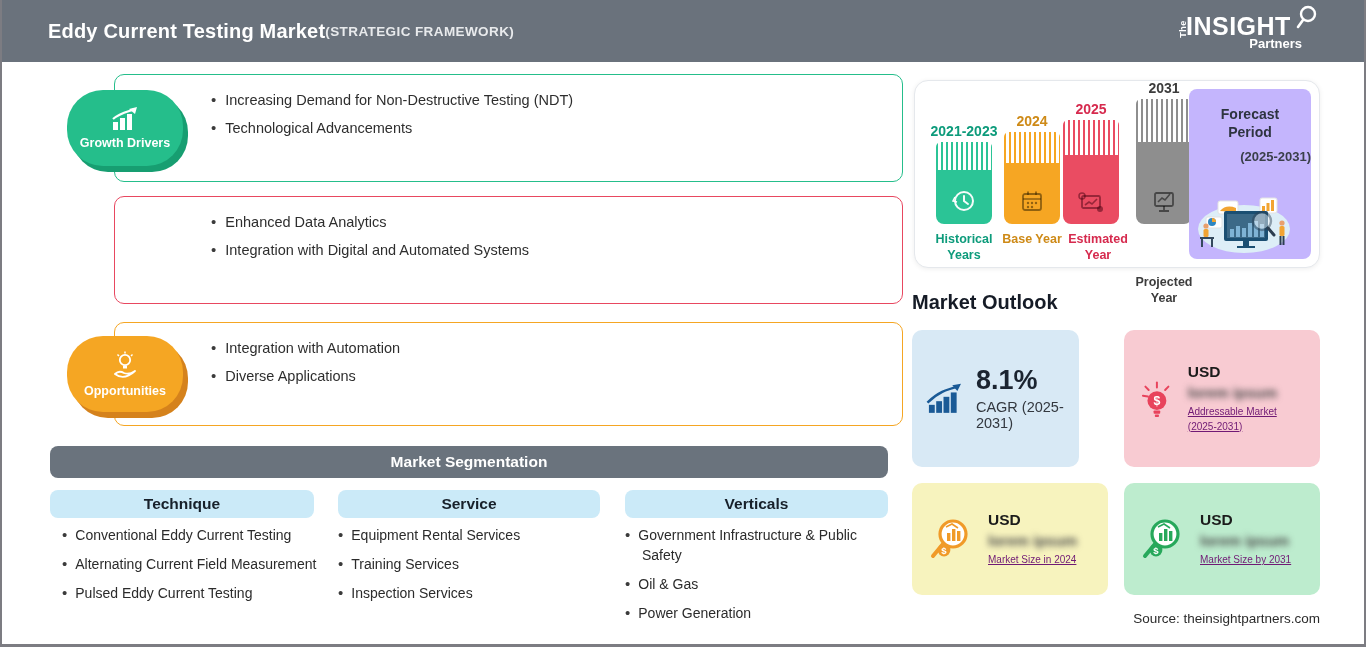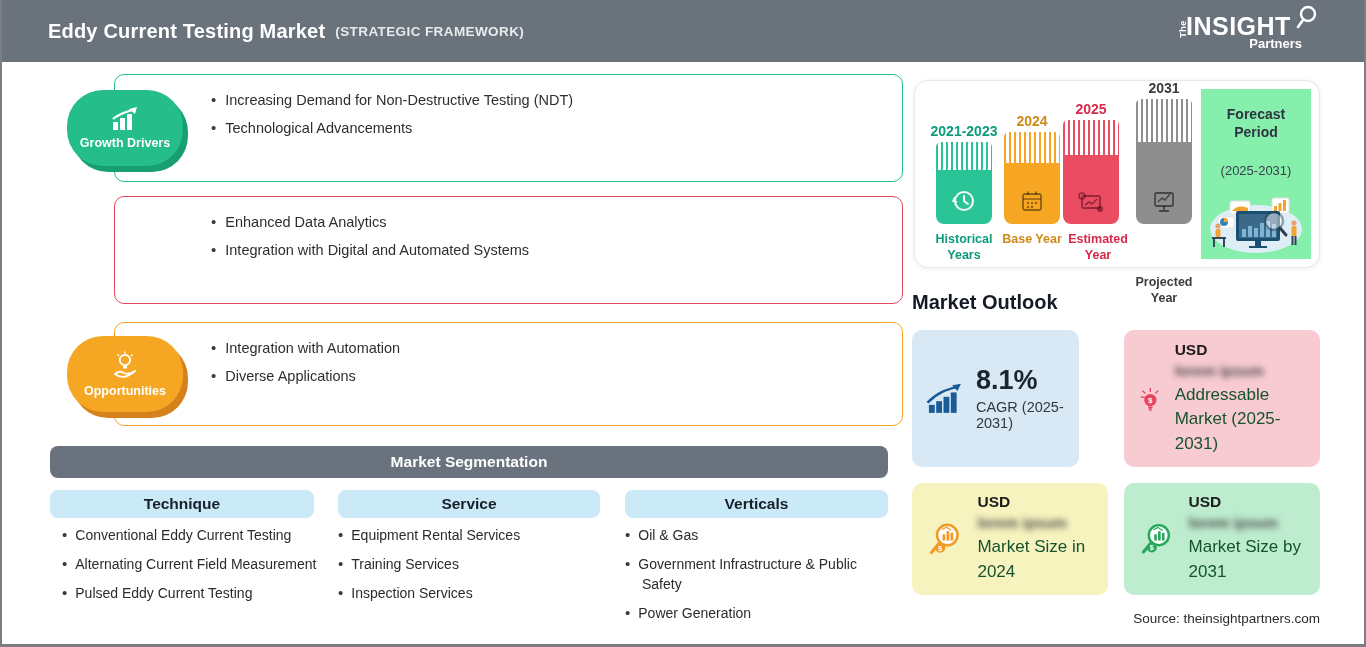--- a/index.html
+++ b/index.html
@@ -9,21 +9,21 @@
     position:relative; width:1366px; height:647px; background:#fff;
     border-left:2px solid #7c7c82; border-right:2px solid #7c7c82; border-bottom:3px solid #7c7c82;
     overflow:hidden;
   }
   
   .header{
     position:absolute; left:0; top:0; width:100%; height:62px; background:#6a727c;
     display:flex; align-items:center; padding:0 46px; color:#fff;
   }
   .title{ font-size:20px; font-weight:bold; letter-spacing:.2px; }
-  .subtitle{ font-size:13.5px; font-weight:bold; color:#e8eaec; margin-left:10px; letter-spacing:.4px; }
+  .subtitle{ font-size:13.5px; font-weight:bold; color:#e8eaec; letter-spacing:.4px; }
   .logo{ position:absolute; right:52px; top:10px; width:132px; height:44px; color:#fff; }
   .logo-the{ position:absolute; left:-6px; top:14px; transform:rotate(-90deg); font-size:9px; font-weight:bold; letter-spacing:.5px;}
   .logo-insight{ position:absolute; left:6px; top:2px; font-size:25px; font-weight:800; letter-spacing:.5px; }
   .logo-partners{ position:absolute; right:10px; top:26px; font-size:13px; font-weight:bold; }
   .logo-mag{ position:absolute; right:-8px; top:-5px; }
   
   .section{ position:absolute; left:15px; width:886px; }
   .sec-box{
     position:absolute; left:97px; right:0; top:0; bottom:0;
     border:1.6px solid var(--c); border-radius:10px; background:#fff;
@@ -64,35 +64,35 @@
   .bar-col{ position:absolute; bottom:43px; width:56px; display:flex; flex-direction:column; align-items:center; }
   .bar-year{ font-size:14px; font-weight:800; color:var(--tc); margin-bottom:3px; white-space:nowrap; }
   .bar{
     width:56px; height:var(--h); border-radius:5px 5px 8px 8px; overflow:hidden;
     display:flex; flex-direction:column; position:relative;
   }
   .bar .stripes{ height:34%; background:repeating-linear-gradient(90deg, var(--c) 0 2px, #ffffff 2px 5px); }
   .bar .solid{ flex:1; background:var(--c); display:flex; align-items:flex-end; justify-content:center; padding-bottom:8px; }
   .bar-caption{ position:absolute; top:151px; width:70px; text-align:center; font-size:12.5px; font-weight:bold; color:var(--tc); line-height:1.25; }
   .forecast{
-    position:absolute; right:8px; top:8px; bottom:8px; width:110px;
-    background:#86efac; border-radius:0; text-align:center; padding-top:16px;
+    position:absolute; right:8px; top:8px; bottom:8px; width:122px;
+    background:#c4b5fd; border-radius:8px; text-align:center; padding-top:16px;
   }
   .fc-line{ font-size:14px; font-weight:bold; color:#2e3440; line-height:1.3; }
-  .fc-range{ font-size:13px; font-weight:normal; color:#3a3f4a; margin-top:22px; }
+  .fc-range{ font-size:13px; font-weight:bold; color:#3a3f4a; margin-top:8px;text-align:right; }
   .fc-illu{ position:absolute; left:5px; bottom:4px; }
   
   .mo-title{ position:absolute; left:910px; top:291px; font-size:20px; font-weight:800; color:#151b26; }
   .mo-card{ position:absolute; border-radius:10px; display:flex; align-items:center; padding:12px 12px 12px 14px; gap:12px; }
   .mo-card .txt{ display:flex; flex-direction:column; }
   .mo-value{ font-size:27px; font-weight:800; color:#1b2430; line-height:1.1; }
   .mo-sub{ font-size:14.5px; color:#33383f; margin-top:3px; }
   .mo-usd{ font-size:15.5px; font-weight:800; color:#1b1b1b; }
   .mo-blur{ font-size:15px; font-weight:bold; color:#4a4a4a; filter:blur(3px); margin:3px 0 4px; white-space:nowrap; }
-  .mo-label{ font-size:17px; color:#14532d; line-height:1.45; }
+  .mo-label{ font-size:10px; color:#701a75; line-height:1.45;text-decoration:underline; }
   .c-blue{ background:#d8e9f5; }
   .c-pink{ background:#f8cbd2; }
   .c-yellow{ background:#f7f3be; }
   .c-green{ background:#bdecce; }
   .source{ position:absolute; left:910px; top:611px; width:408px; text-align:right; font-size:13.5px; color:#2b2b2b; }
 </style>
 </head>
 <body>
 
 <div class="page">
@@ -170,24 +170,24 @@
     <li class="dot">Alternating Current Field Measurement</li>
     <li class="dot">Pulsed Eddy Current Testing</li>
   </ul>
   <ul class="seg-list" style="left:336px;width:262px;">
     <li class="dot">Equipment Rental Services</li>
     <li class="dot">Training Services</li>
     <li class="dot">Inspection Services</li>
   </ul>
   <ul class="seg-list" style="left:623px;width:250px;">
     <li>
-        <span class="hang dot">Oil &amp; Gas</span>
+        <span class="hang dot">Government Infrastructure &amp; Public Safety</span>
       </li>
     <li>
-        <span class="hang dot">Government Infrastructure &amp; Public Safety</span>
+        <span class="hang dot">Oil &amp; Gas</span>
       </li>
     <li>
         <span class="hang dot">Power Generation</span>
       </li>
   </ul>
 
   <div class="tl-card">
 
     <div class="bar-col" style="left: 21px; --c: #2bc496; --tc: #0d9b7b; --h: 82px;">
       <span class="bar-year">2021-2023</span>

